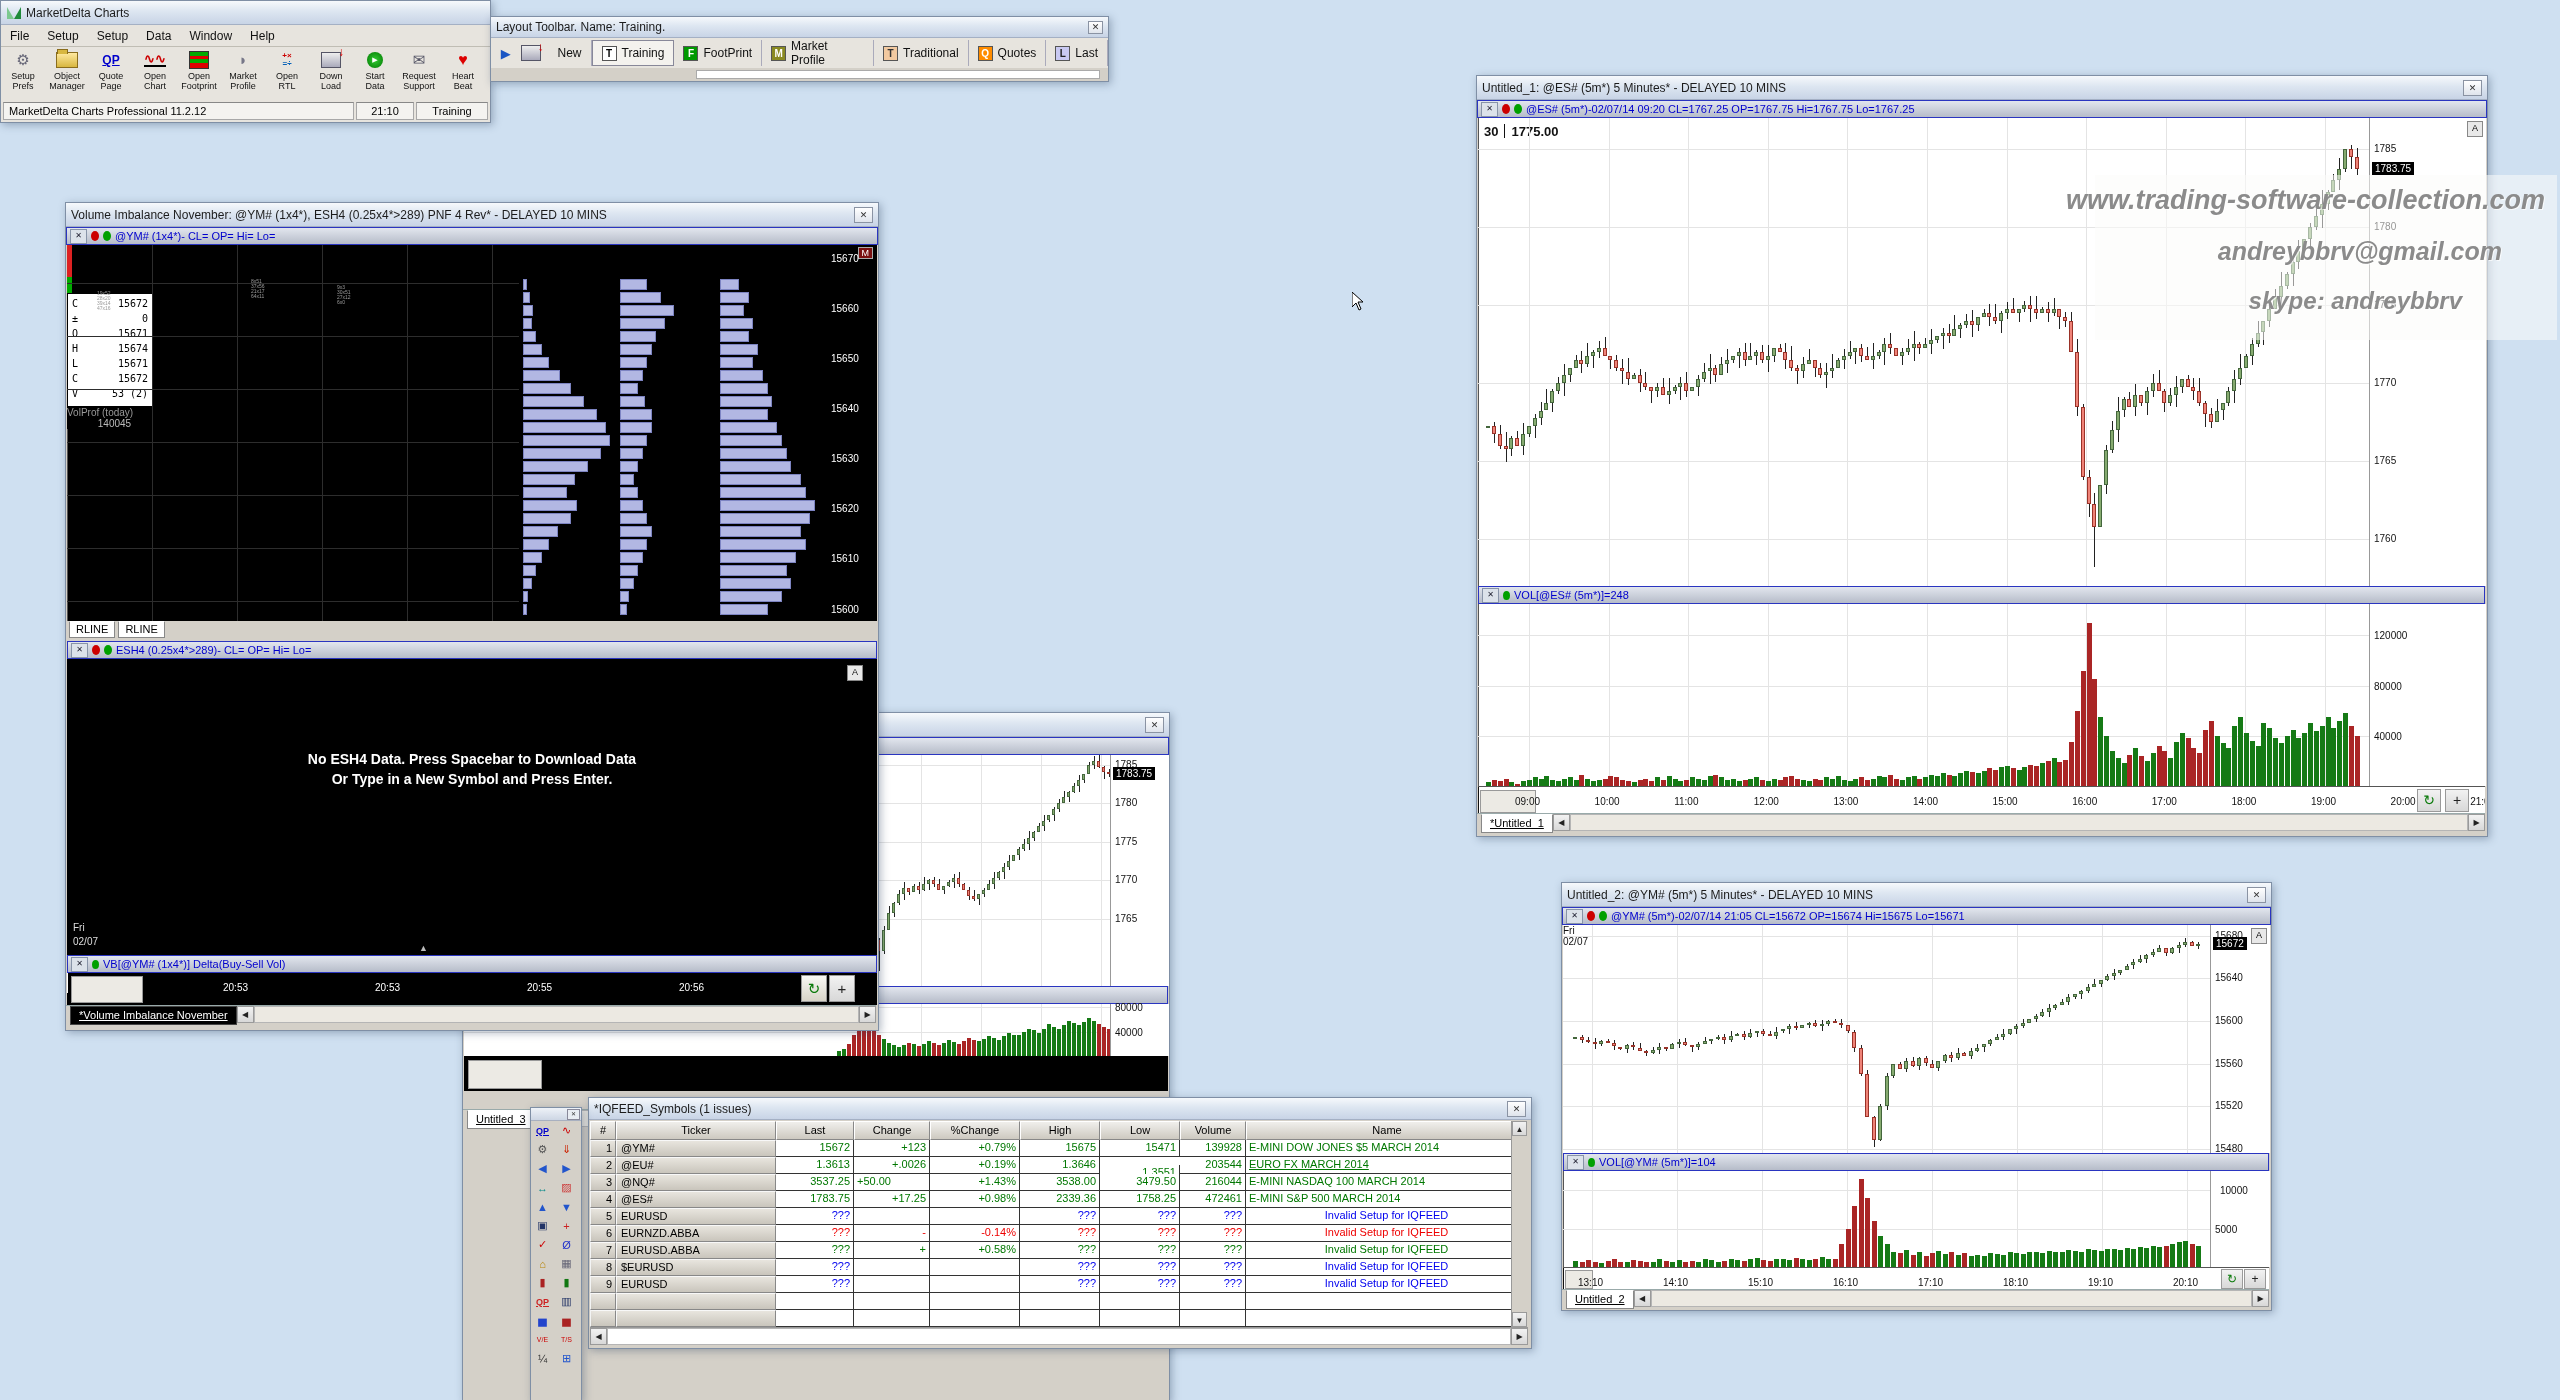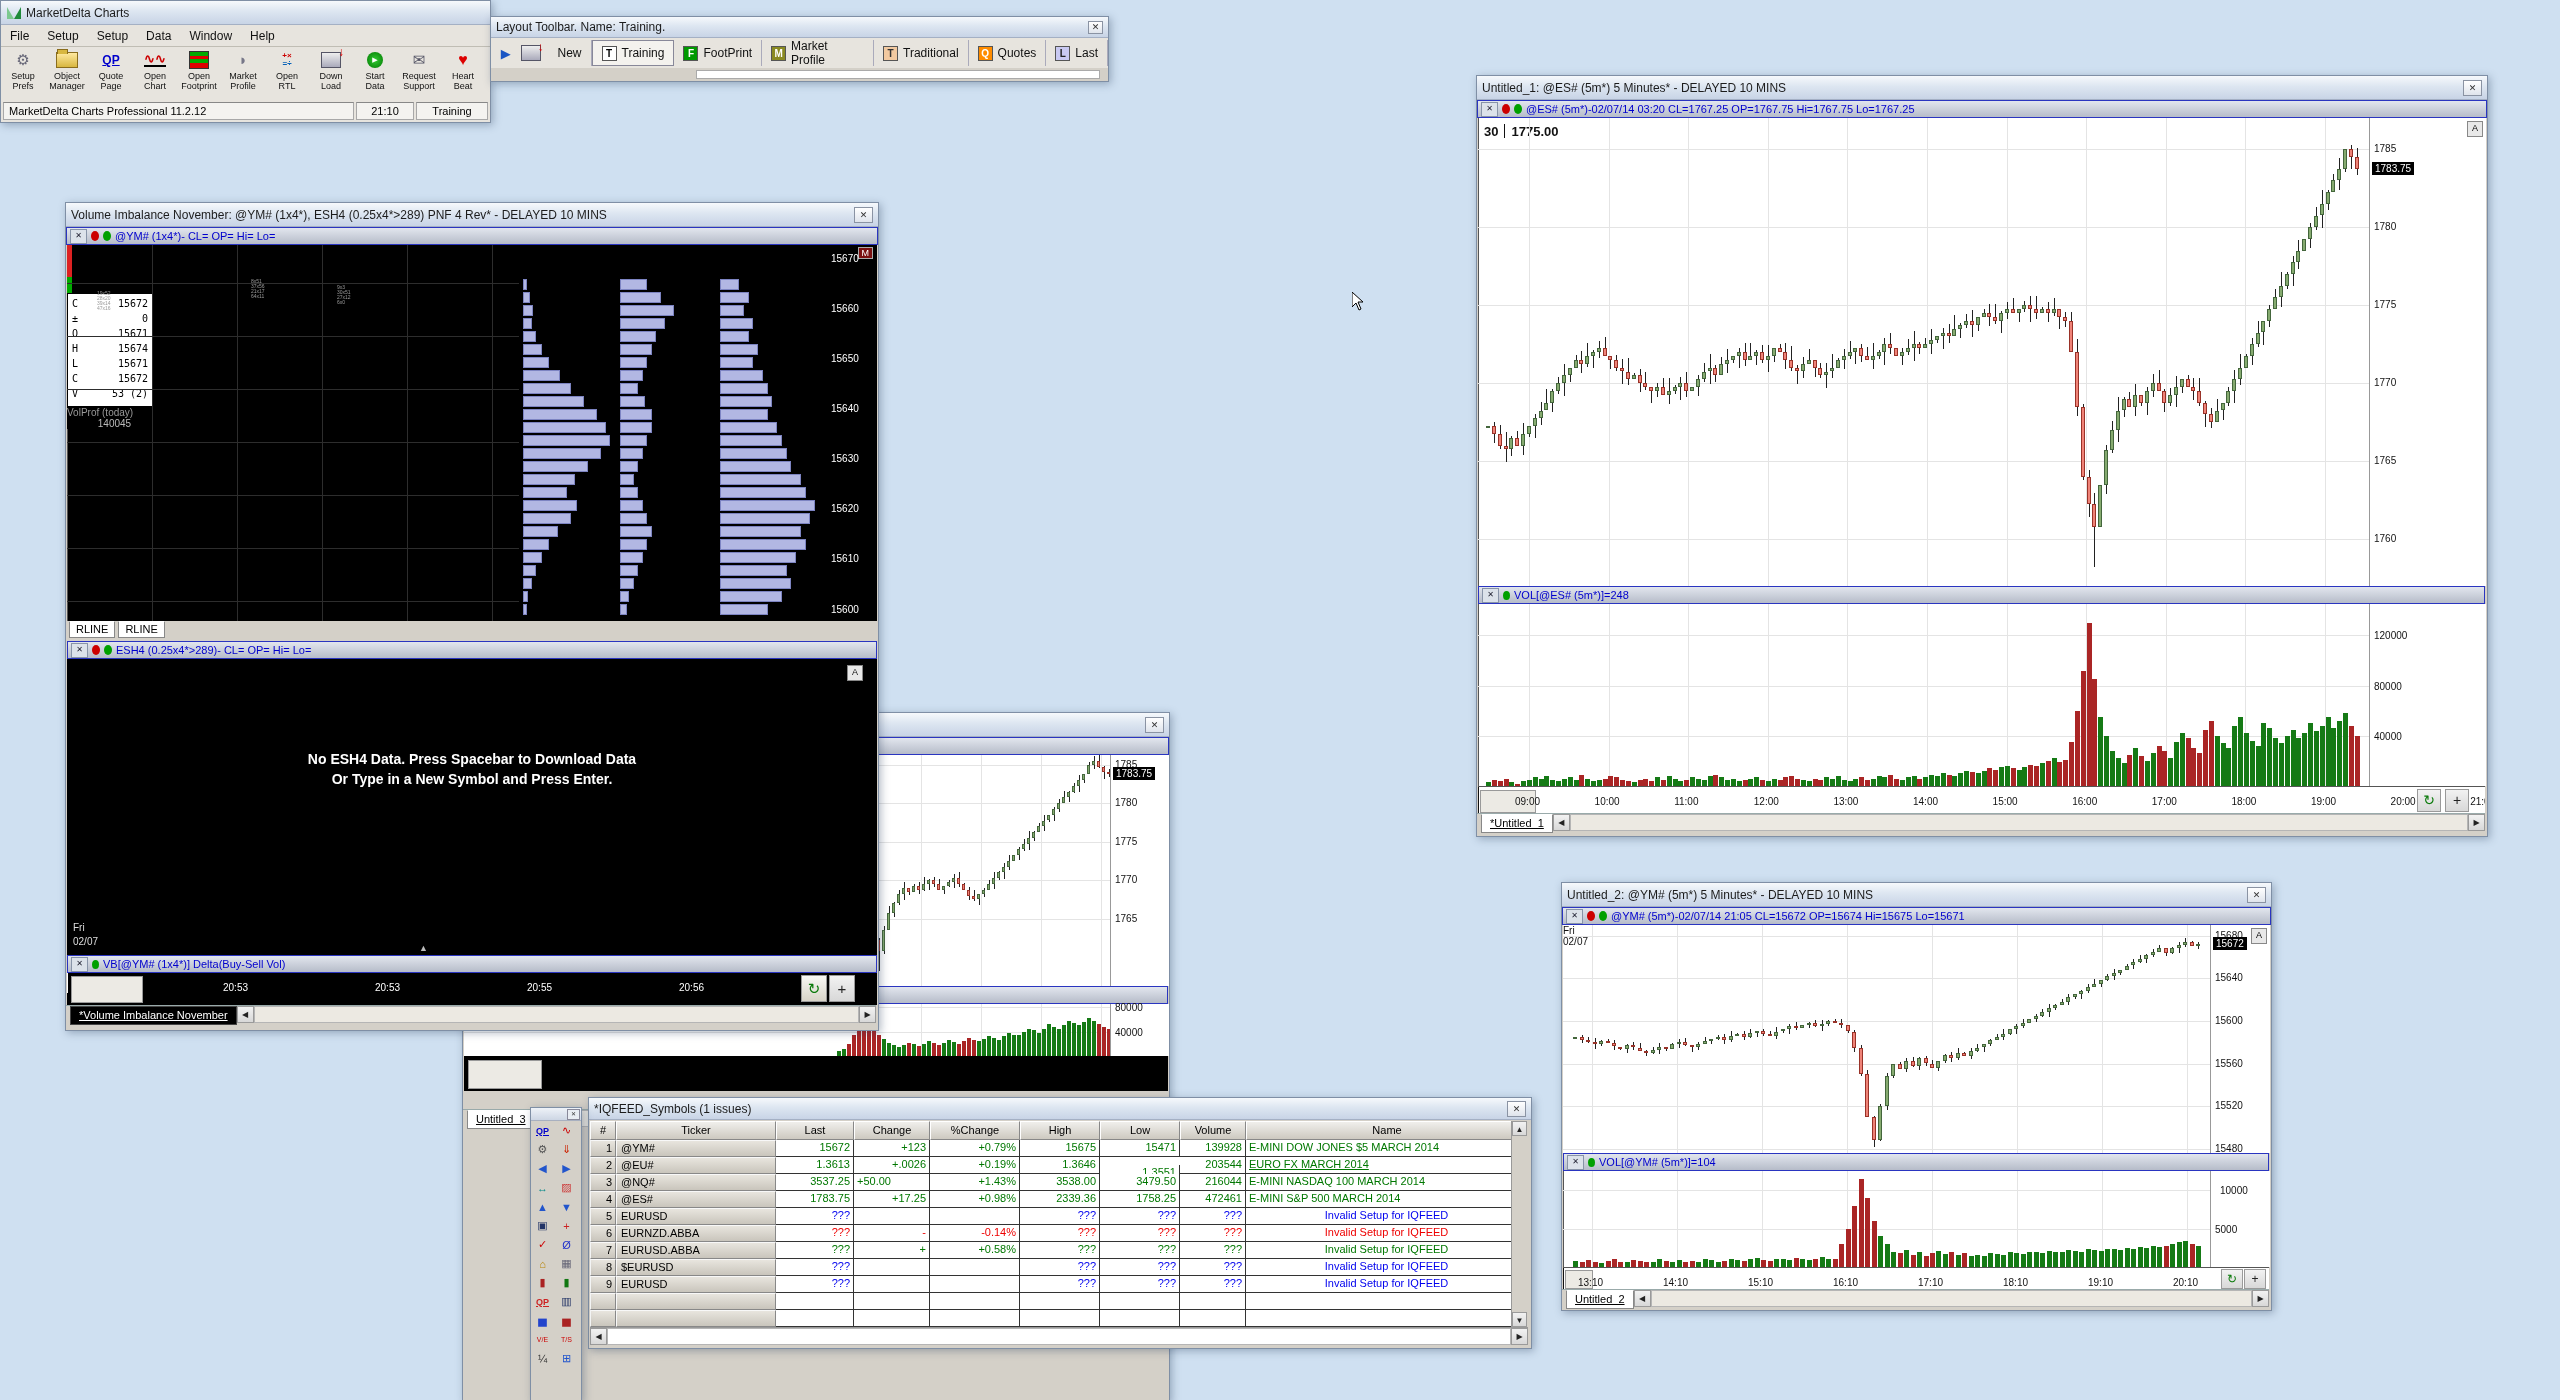--- a/index.html
+++ b/index.html
@@ -280,21 +280,21 @@
 
   <div class="win" style="left:1476px;top:75px;width:1010px;height:760px;z-index:2;">
     <div class="titlebar">
       <span class="titletext">Untitled_1: @ES# (5m*) 5 Minutes* - DELAYED 10 MINS</span>
       <span class="closebox">✕</span>
     </div>
     <div class="pane-hdr">
       <span class="xbtn">✕</span>
       <span class="dot" style="background:#cc0000;"></span>
       <span class="dot" style="background:#00a000;"></span>
-      <span>@ES# (5m*)-02/07/14 03:20 CL=1767.25 OP=1767.75 Hi=1767.75 Lo=1767.25</span>
+      <span>@ES# (5m*)-02/07/14 09:20 CL=1767.25 OP=1767.75 Hi=1767.75 Lo=1767.25</span>
     </div>
     <div class="whitepane" id="u1price" style="left:1px;top:42px;width:891px;height:468px;">
       <div style="position:absolute;left:6px;top:6px;font-size:13px;font-weight:bold;color:#111;">
         <span>30</span><span style="display:inline-block;width:1px;height:14px;background:#111;margin:0 6px -2px 6px;"></span><span>1775.00</span>
       </div>
     <div class="gline" style="left: 0px; top: 31.2px; width: 891px; height: 1px;"></div>
         <div class="gline" style="left: 0px; top: 109.2px; width: 891px; height: 1px;"></div>
         <div class="gline" style="left: 0px; top: 187.2px; width: 891px; height: 1px;"></div>
         <div class="gline" style="left: 0px; top: 265.2px; width: 891px; height: 1px;"></div>
         <div class="gline" style="left: 0px; top: 343.2px; width: 891px; height: 1px;"></div>
@@ -1706,18 +1706,23 @@
           <div>Quotes</div>
         </div>
         <div class="lbtn">
           <div class="lb-badge" style="background: rgb(201, 201, 242); color: rgb(34, 34, 34);">L</div>
           <div>Last</div>
         </div>
       </div>
     <div style="position:absolute;left:205px;top:53px;right:8px;height:7px;background:#fff;border:1px solid #aaa;"></div>
   </div>
 
+  <div style="position:absolute;left:2095px;top:175px;width:462px;height:165px;background:rgba(252,252,250,0.55);z-index:7;">
+    <div class="wm-line" style="top:10px;right:12px;font-size:27px;">www.trading-software-collection.com</div>
+    <div class="wm-line" style="top:62px;right:55px;font-size:25px;">andreybbrv@gmail.com</div>
+    <div class="wm-line" style="top:112px;right:95px;font-size:24px;">skype: andreybbrv</div>
+  </div>
 
   <svg style="position:absolute;left:1352px;top:292px;z-index:9;" width="14" height="20">
     <polygon points="0,0 0,15 4,11 7,18 9,17 6,10 11,10" fill="#fff" stroke="#000" stroke-width="1"></polygon>
   </svg>
 
 </div>
 
 </body></html>

